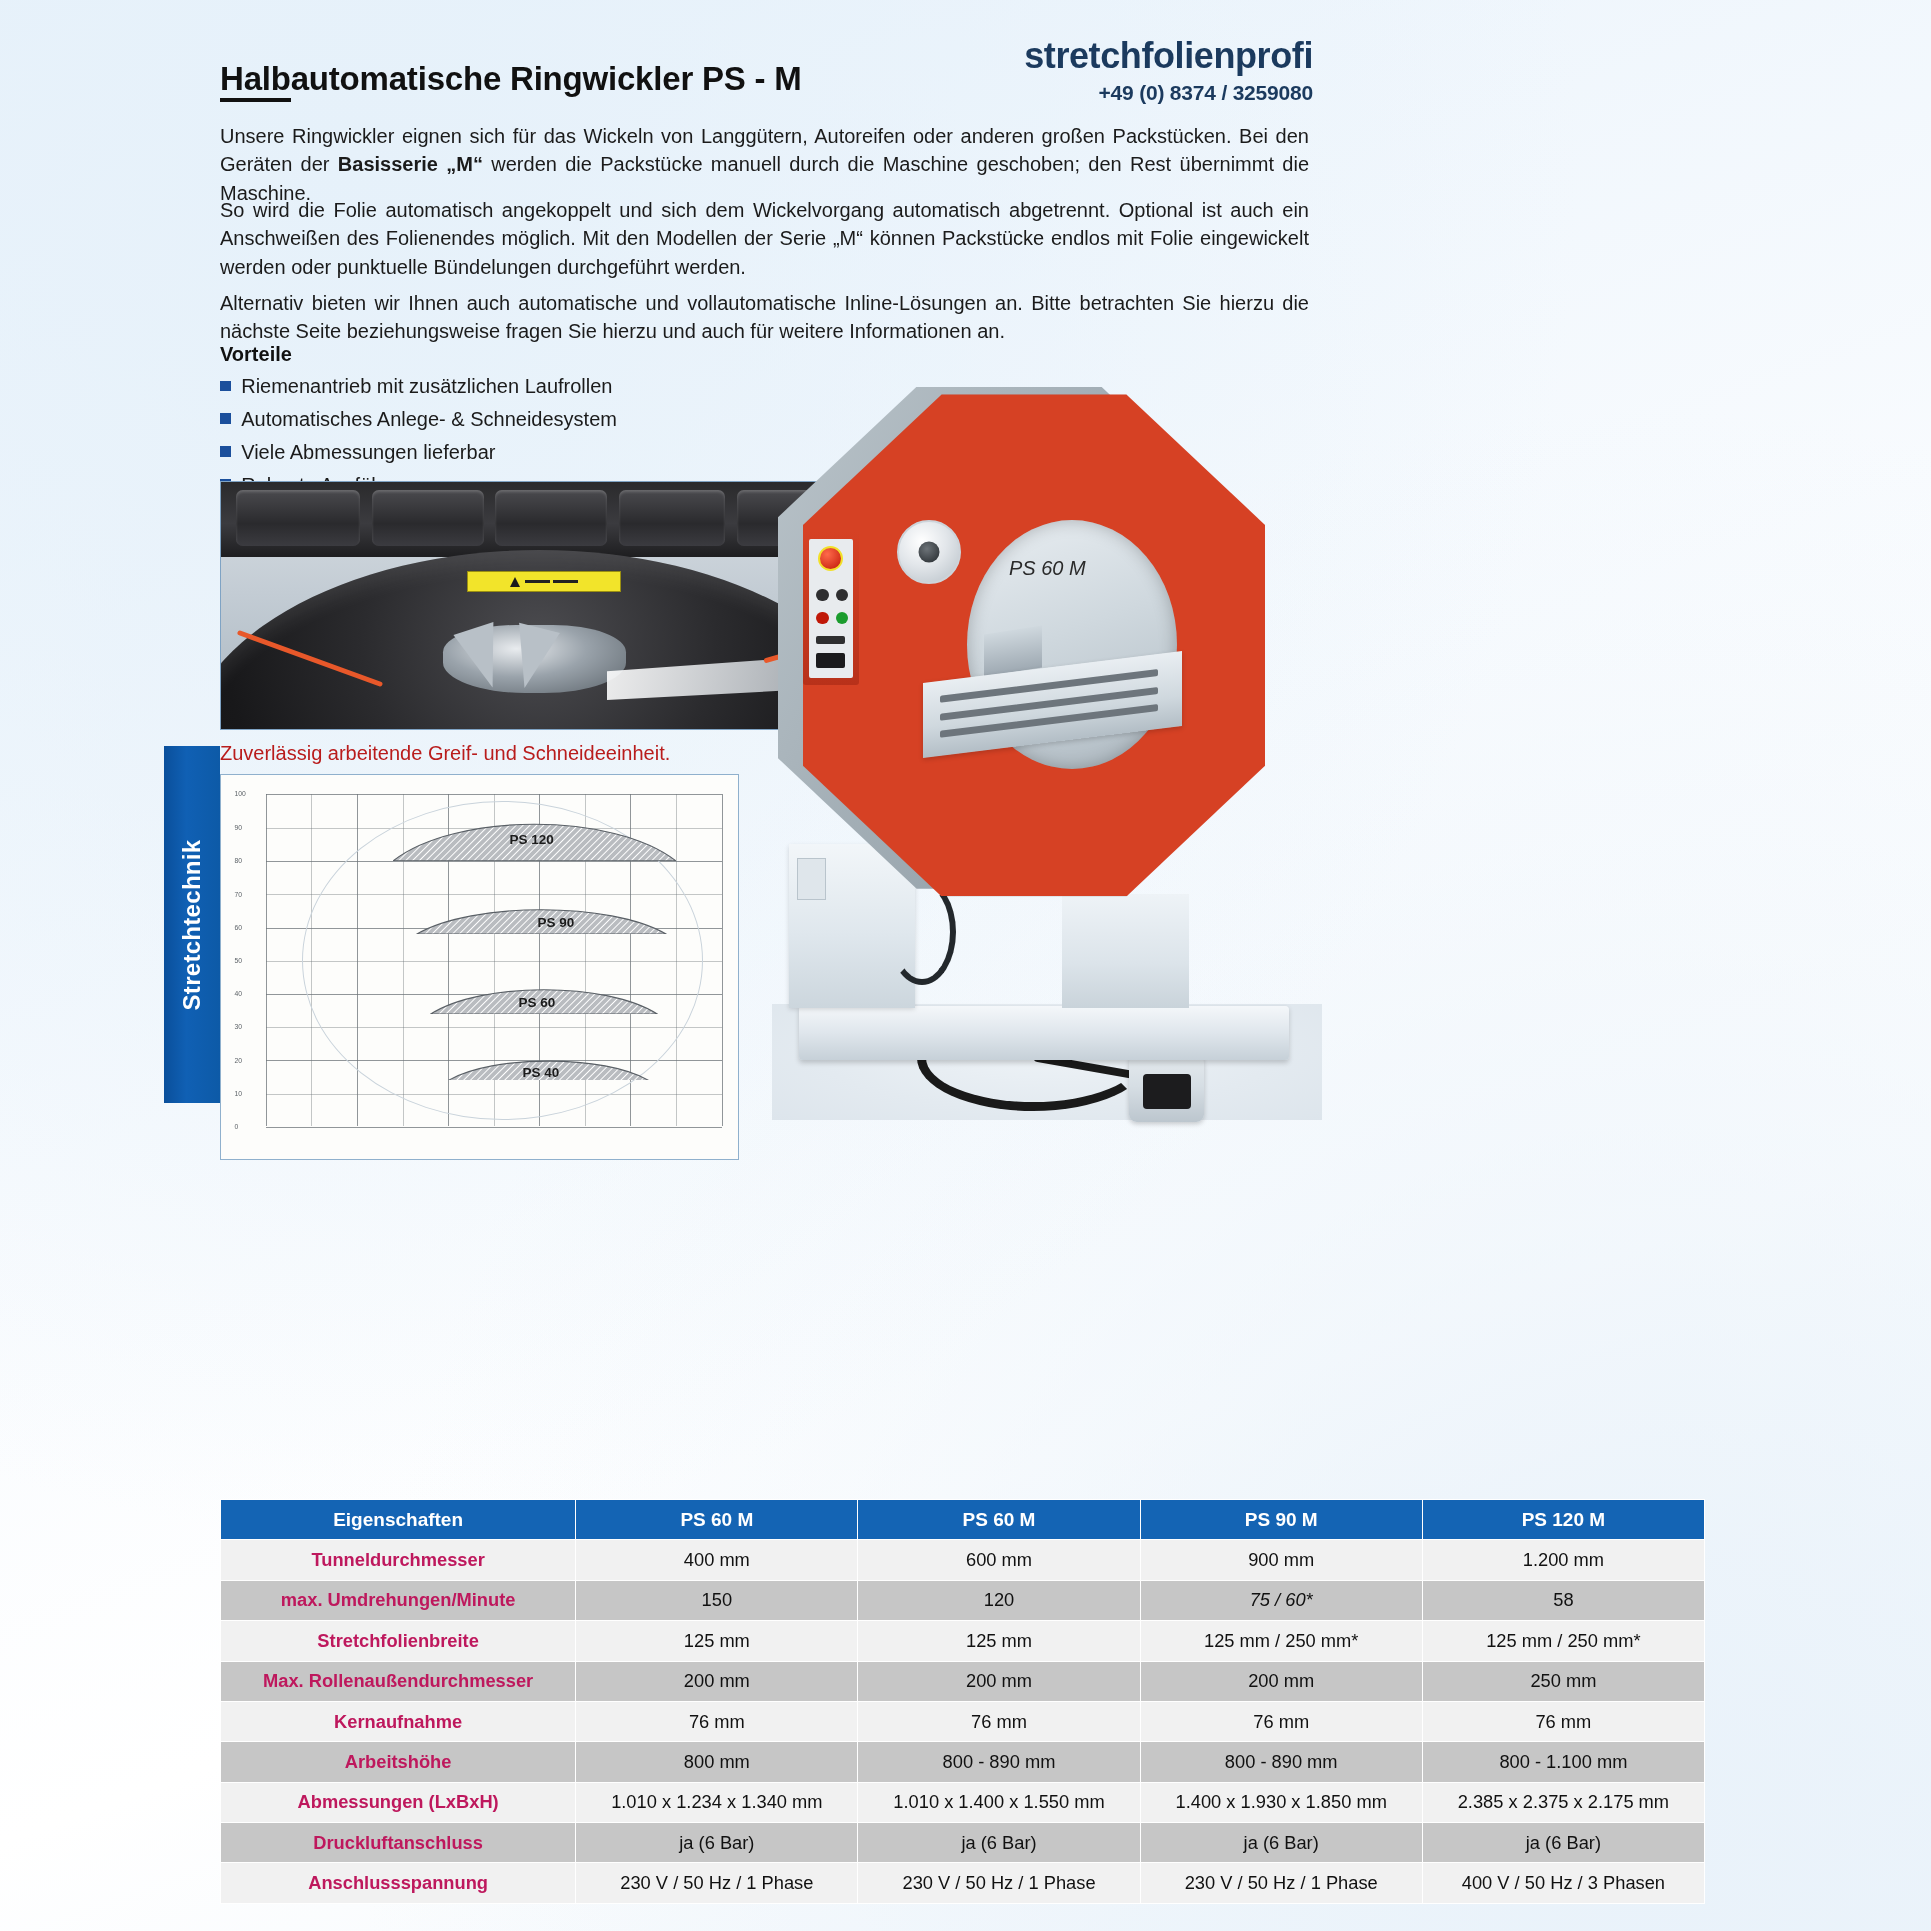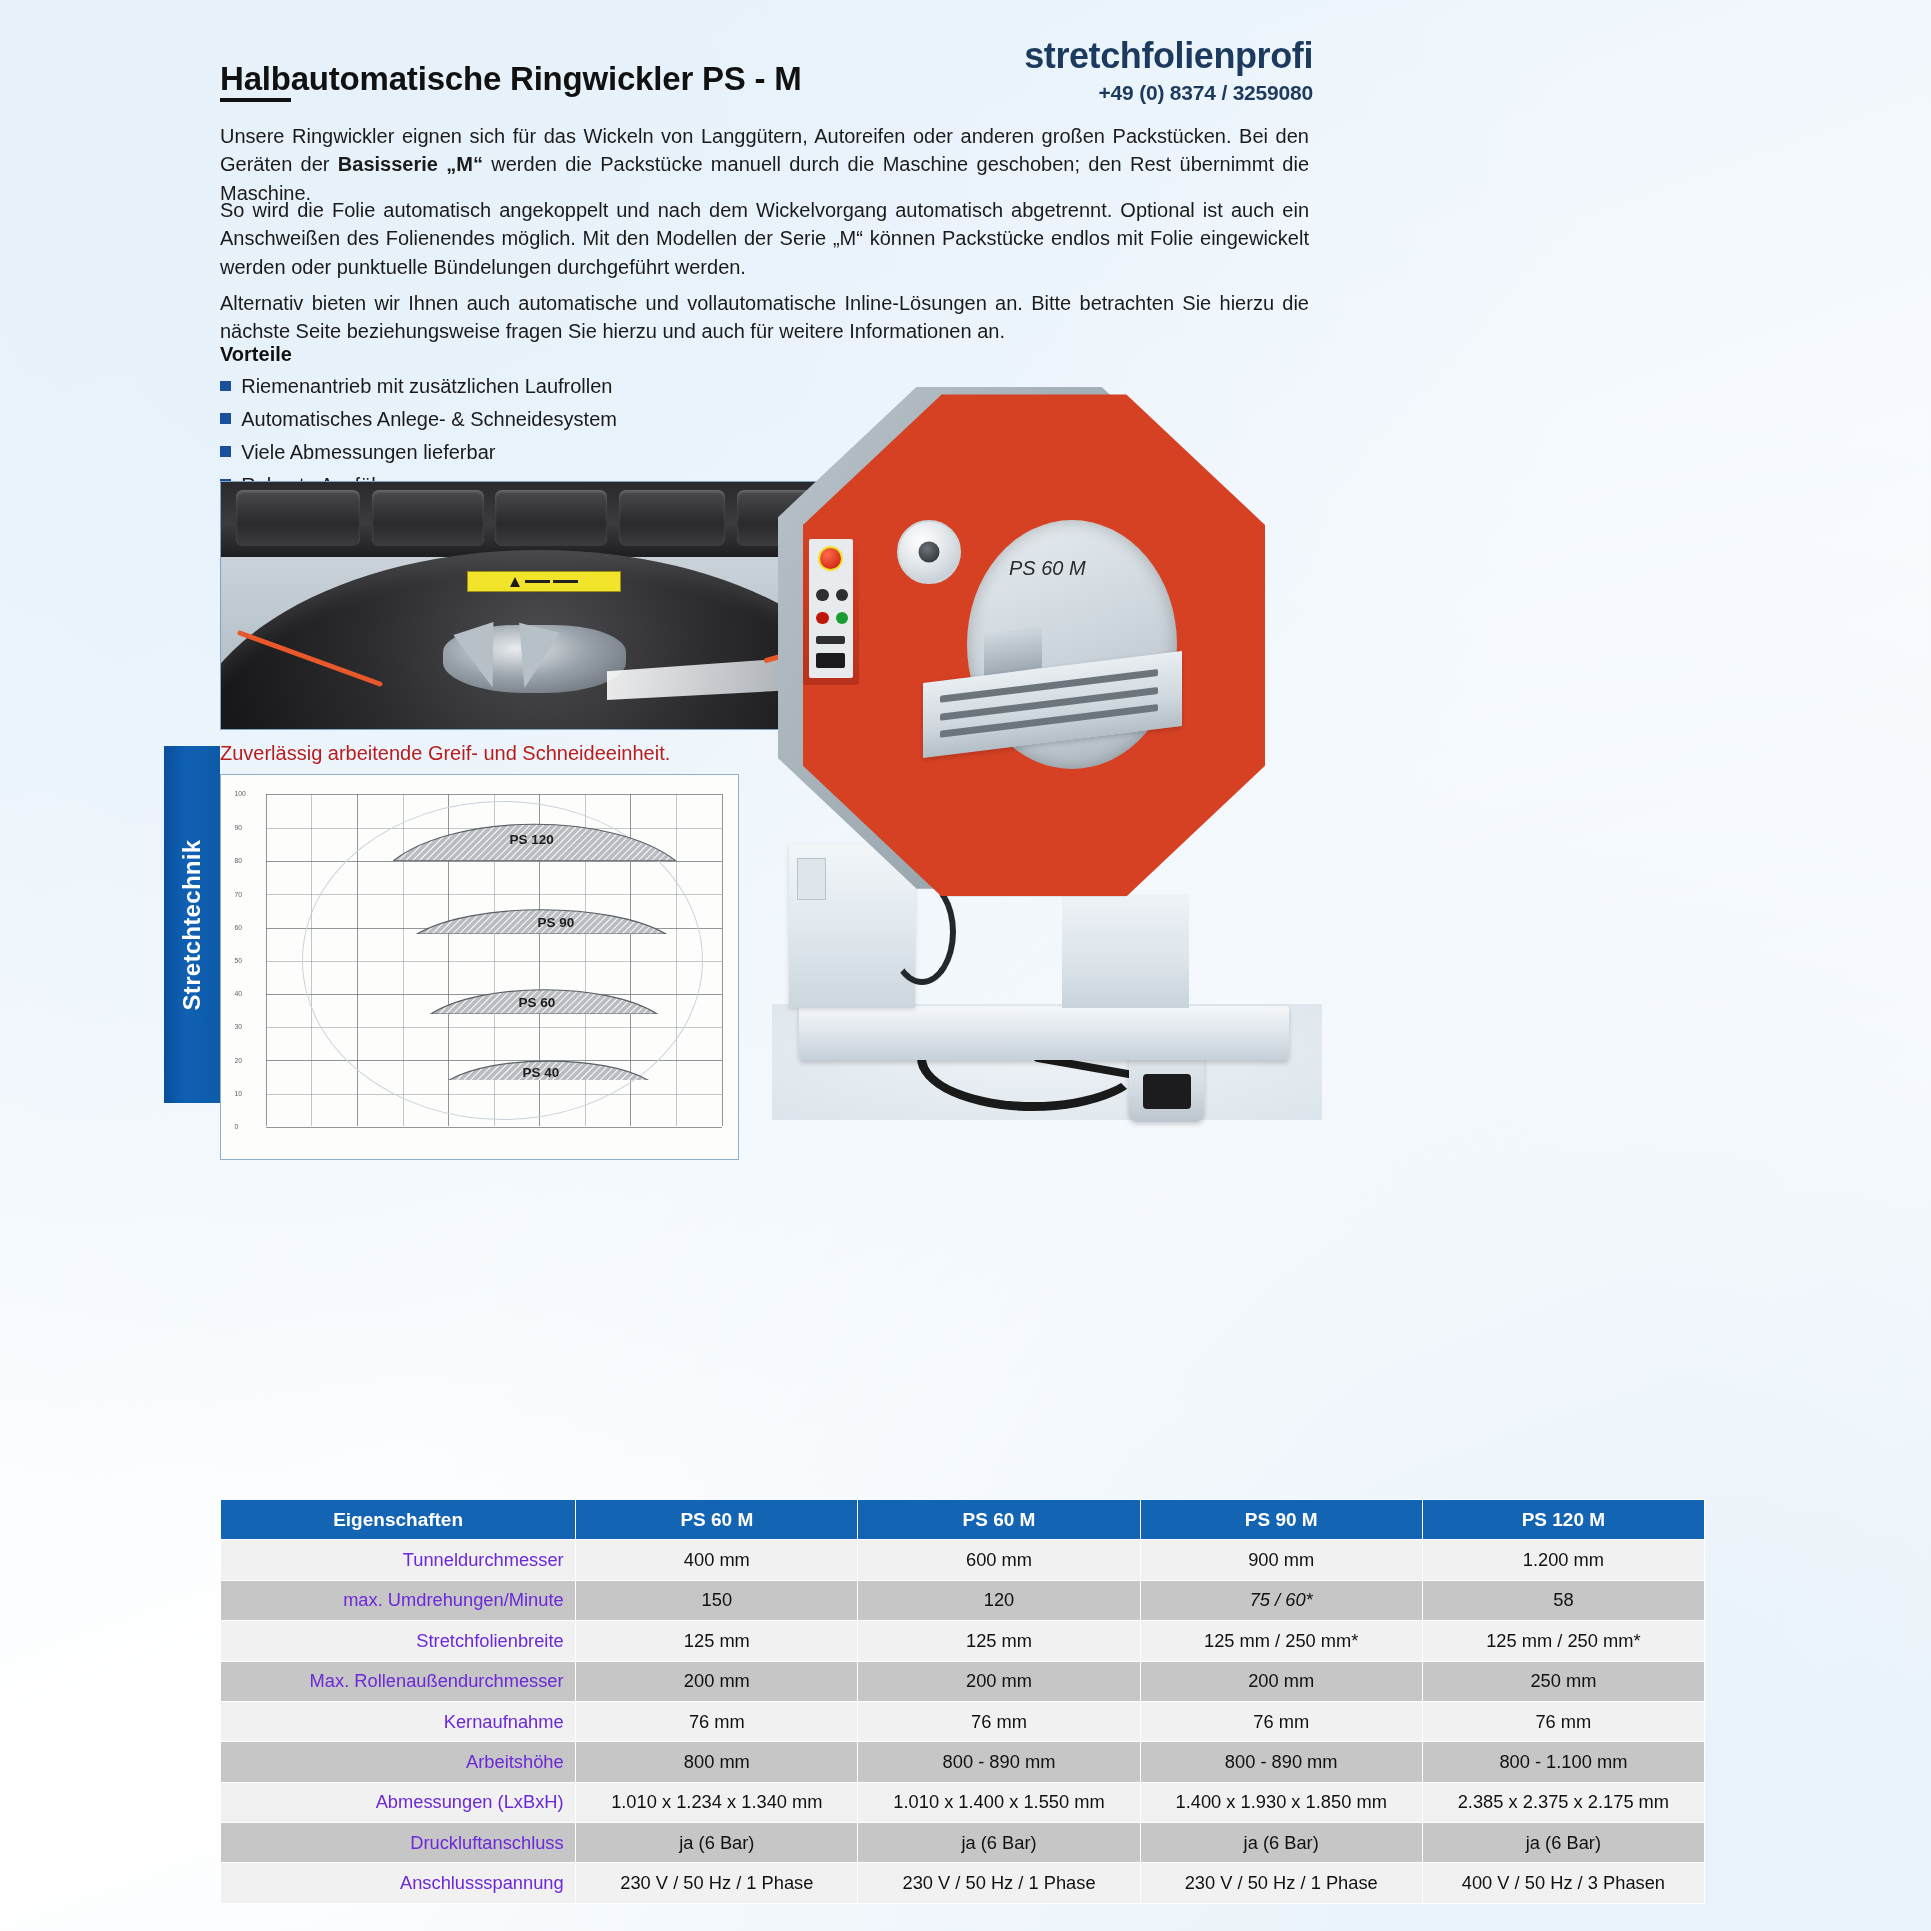--- a/index.html
+++ b/index.html
@@ -288,21 +288,21 @@
     border: 1.9px solid #ffffff;
     padding: 8.7px 11.6px;
     white-space: nowrap;
   }
   .table thead th {
     background:#1464b4; color:#ffffff; font-weight:bold;
     font-size:19px;
   }
   .table thead th.first { text-align:center; width:355px; }
   .table thead th.col { text-align:center; width:282px; }
-  .table td.label { text-align:right; font-weight:normal; color:#6d28d9; }
+  .table td.label { text-align:center; font-weight:bold; color:#be185d; }
   .table td.val { text-align:center; color:#111; }
   .table tbody tr.even td { background:#f1f1f1; }
   .table tbody tr.odd  td { background:#c6c6c6; }
   .table .it { font-style: italic; }
 </style>
 </head>
 <body>
 
 <div class="page"></div>
 
@@ -311,21 +311,21 @@
 </div>
 
 <div class="logo">
   <div class="logo-word">stretchfolienprofi</div>
   <div class="logo-phone">+49 (0) 8374 / 3259080</div>
 </div>
 
 <div class="para" id="p1">
   <span>Unsere Ringwickler eignen sich für das Wickeln von Langgütern, Autoreifen oder anderen großen Packstücken. Bei den Geräten der </span><b>Basisserie „M“</b><span> werden die Packstücke manuell durch die Maschine geschoben; den Rest übernimmt die Maschine.</span>
 </div>
-<div class="para" id="p2">So wird die Folie automatisch angekoppelt und nach dem Wickelvorgang automatisch abgetrennt. Optional ist auch ein Anschweißen des Folienendes möglich. Mit den Modellen der Serie „M“ können Packstücke endlos mit Folie eingewickelt werden oder punktuelle Bündelungen durchgeführt werden.</div>
+<div class="para" id="p2">So wird die Folie automatisch angekoppelt und sich dem Wickelvorgang automatisch abgetrennt. Optional ist auch ein Anschweißen des Folienendes möglich. Mit den Modellen der Serie „M“ können Packstücke endlos mit Folie eingewickelt werden oder punktuelle Bündelungen durchgeführt werden.</div>
 <div class="para" id="p3">Alternativ bieten wir Ihnen auch automatische und vollautomatische Inline-Lösungen an. Bitte betrachten Sie hierzu die nächste Seite beziehungsweise fragen Sie hierzu und auch für weitere Informationen an.</div>
 
 <div class="vorteile">Vorteile</div>
 <div class="bullets">
   <div class="bullet">
     <span class="sq"></span>
     <span>Riemenantrieb mit zusätzlichen Laufrollen</span>
   </div>
   <div class="bullet">
     <span class="sq"></span>

